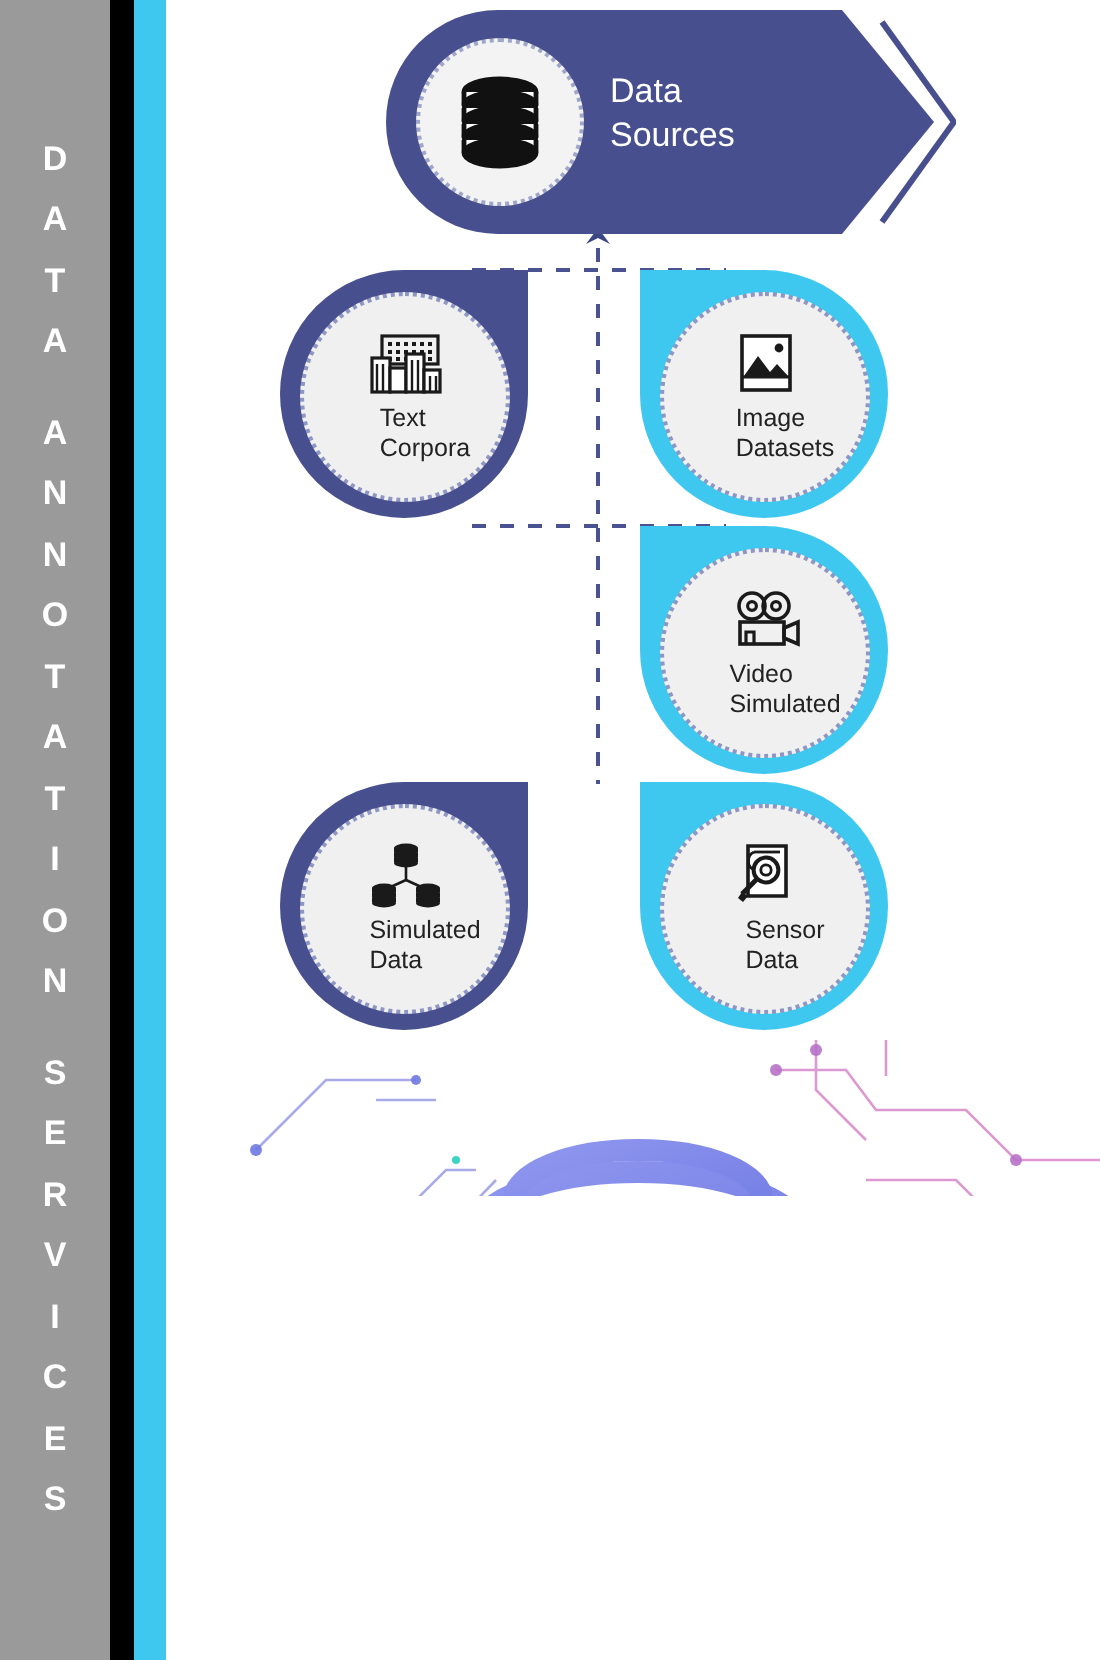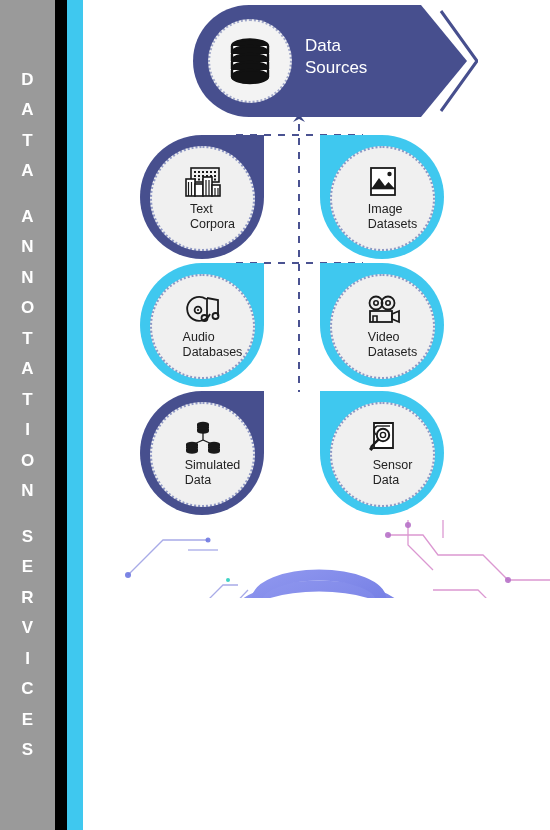--- a/index.html
+++ b/index.html
@@ -319,55 +319,37 @@
           </svg>
         </div>
         <div class="card-label">Image
 Datasets</div>
       </div>
     </div>
   </div>
 
   <div class="card-row" id="row-1">
 
-    <div class="card left">
-      <div class="card-blob" style="background:#3fc8ef"></div>
-      <div class="card-inner">
-        <div class="card-icon">
-          <svg width="38" height="32" viewBox="0 0 38 32">
-            <path d="M22 5 A12 12 0 1 0 26 20" fill="none" stroke="#1a1a1a" stroke-width="1.8"></path>
-            <circle cx="14" cy="16" r="3.4" fill="none" stroke="#1a1a1a" stroke-width="1.8"></circle>
-            <circle cx="14" cy="16" r="1.1" fill="#1a1a1a"></circle>
-            <path d="M23 4 L23 24" stroke="#1a1a1a" stroke-width="1.8" fill="none"></path>
-            <path d="M23 4 L34 6 L34 22" stroke="#1a1a1a" stroke-width="1.8" fill="none"></path>
-            <circle cx="20.5" cy="24" r="3" fill="none" stroke="#1a1a1a" stroke-width="1.8"></circle>
-            <circle cx="31.5" cy="22" r="3" fill="none" stroke="#1a1a1a" stroke-width="1.8"></circle>
-          </svg>
-        </div>
-        <div class="card-label">Audio
-Databases</div>
-      </div>
-    </div>
 
     <div class="card right">
       <div class="card-blob" style="background:#3fc8ef"></div>
       <div class="card-inner">
         <div class="card-icon">
           <svg width="38" height="32" viewBox="0 0 38 32">
             <circle cx="12" cy="9" r="6.5" fill="none" stroke="#1a1a1a" stroke-width="1.8"></circle>
             <circle cx="12" cy="9" r="2.2" fill="none" stroke="#1a1a1a" stroke-width="1.6"></circle>
             <circle cx="24" cy="9" r="6.5" fill="none" stroke="#1a1a1a" stroke-width="1.8"></circle>
             <circle cx="24" cy="9" r="2.2" fill="none" stroke="#1a1a1a" stroke-width="1.6"></circle>
             <rect x="6" y="17" width="22" height="11" fill="none" stroke="#1a1a1a" stroke-width="1.8"></rect>
             <path d="M28 20 L35 17 L35 28 L28 25 Z" fill="none" stroke="#1a1a1a" stroke-width="1.8"></path>
             <path d="M9 28 L9 22 L13 22 L13 28" fill="none" stroke="#1a1a1a" stroke-width="1.6"></path>
           </svg>
         </div>
         <div class="card-label">Video
-Datasets</div>
+Simulated</div>
       </div>
     </div>
   </div>
 
   <div class="card-row" id="row-2">
 
     <div class="card left">
       <div class="card-blob" style="background:#474f8e"></div>
       <div class="card-inner">
         <div class="card-icon">

